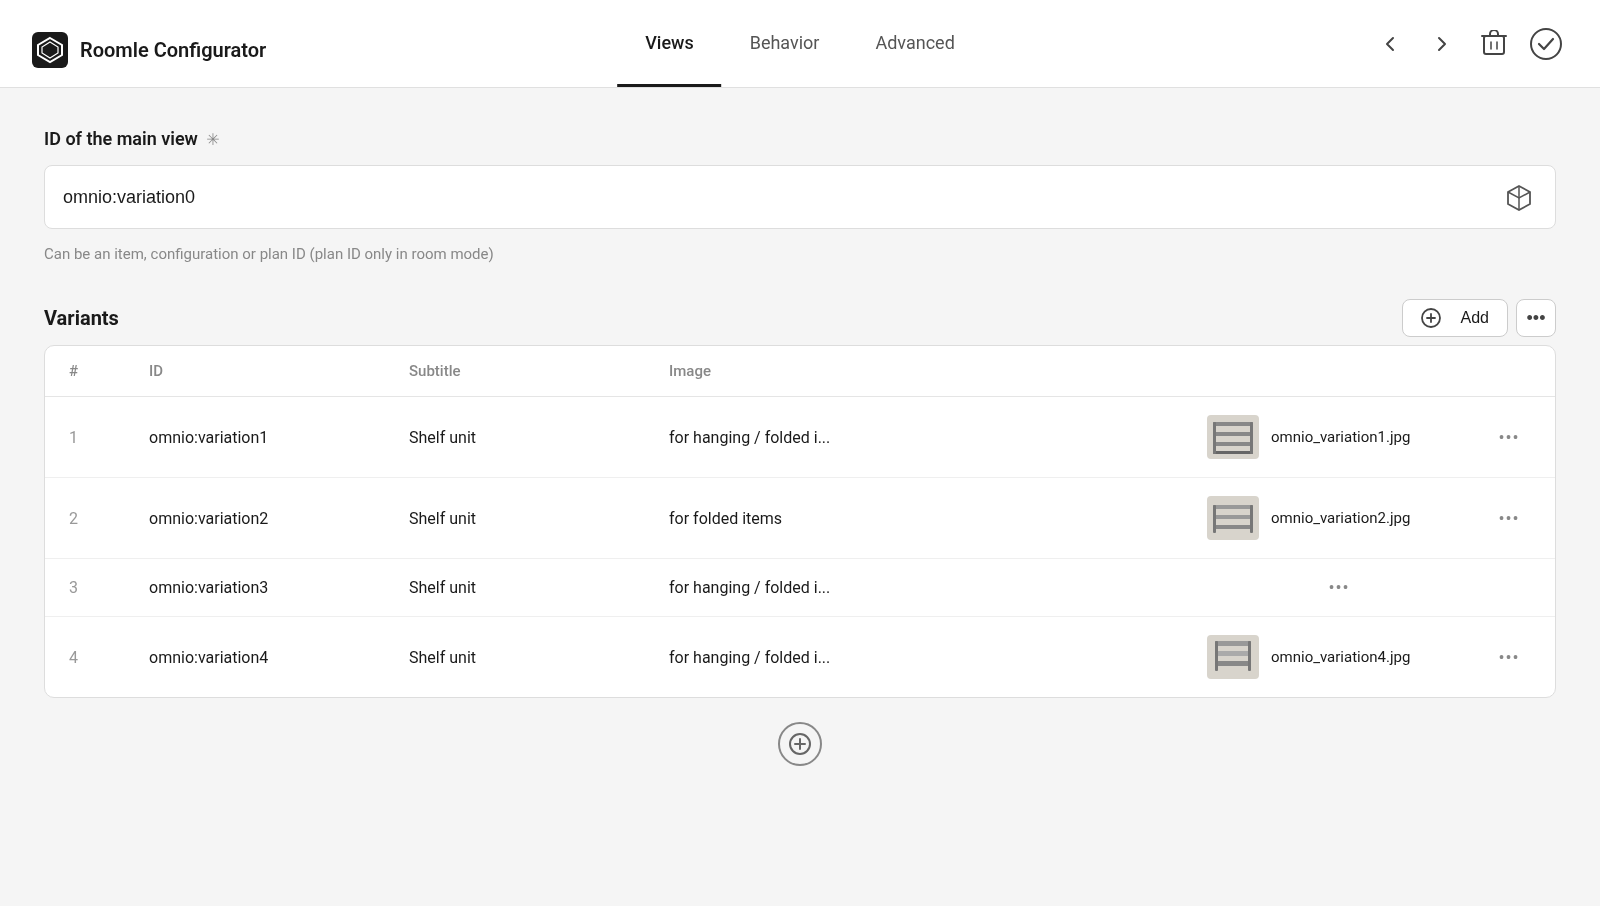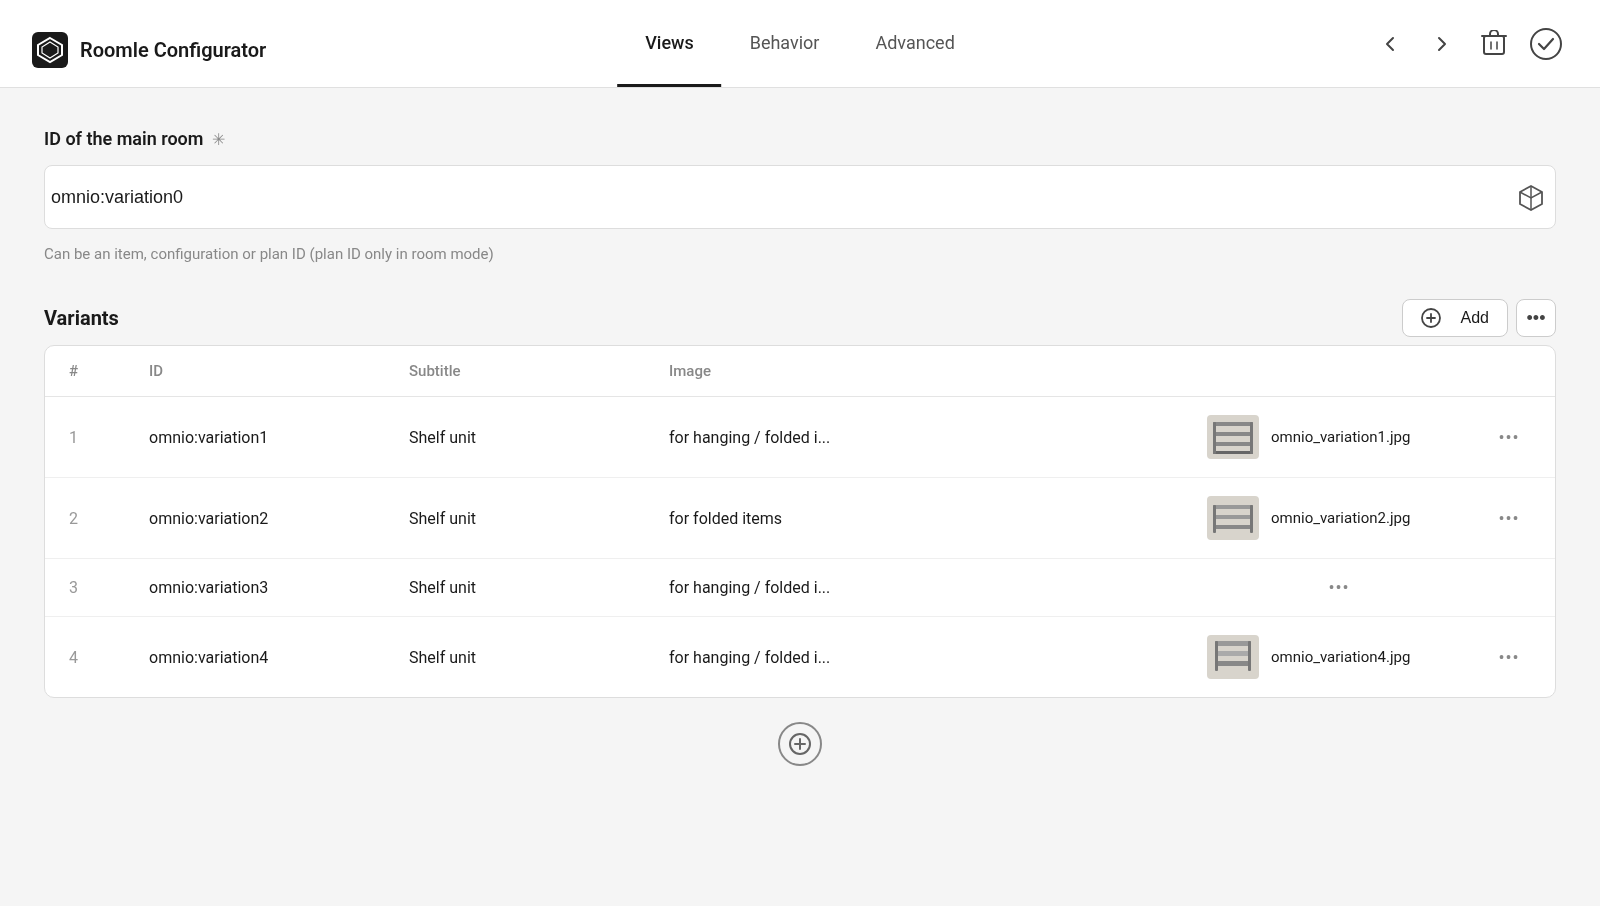--- a/index.html
+++ b/index.html
@@ -102,21 +102,21 @@
       font-weight: 400;
       font-size: 16px;
       margin-left: 4px;
     }
     .input-row {
       background: #fff;
       border: 1px solid #ddd;
       border-radius: 8px;
       display: flex;
       align-items: center;
-      padding: 0 6px;
+      padding: 0 18px;
       height: 64px;
       margin-bottom: 16px;
     }
     .main-input {
       flex: 1;
       border: none;
       background: transparent;
       font-size: 18px;
       color: #1a1a1a;
       outline: none;
@@ -319,21 +319,21 @@
         <circle cx="17" cy="17" r="15" stroke="#444" stroke-width="2"></circle>
         <path d="M10 17L15 22L24 12" stroke="#444" stroke-width="2.2" stroke-linecap="round" stroke-linejoin="round"></path>
       </svg>
     </button>
   </div>
 </header>
 
 <main class="main-content">
 
   <div class="section-label">
-    <span>ID of the main room</span>
+    <span>ID of the main view</span>
     <span class="required-star">✳</span>
   </div>
 
   <div class="input-row">
     <input class="main-input" type="text" value="omnio:variation0" style="">
     <button class="cube-icon-btn">
       <svg width="28" height="28" viewBox="0 0 28 28" fill="none">
         <polygon points="14,3 25,9 25,21 14,27 3,21 3,9" stroke="#555" stroke-width="1.8" fill="none"></polygon>
         <polyline points="14,3 14,15" stroke="#555" stroke-width="1.5"></polyline>
         <polyline points="3,9 14,15 25,9" stroke="#555" stroke-width="1.5"></polyline>

